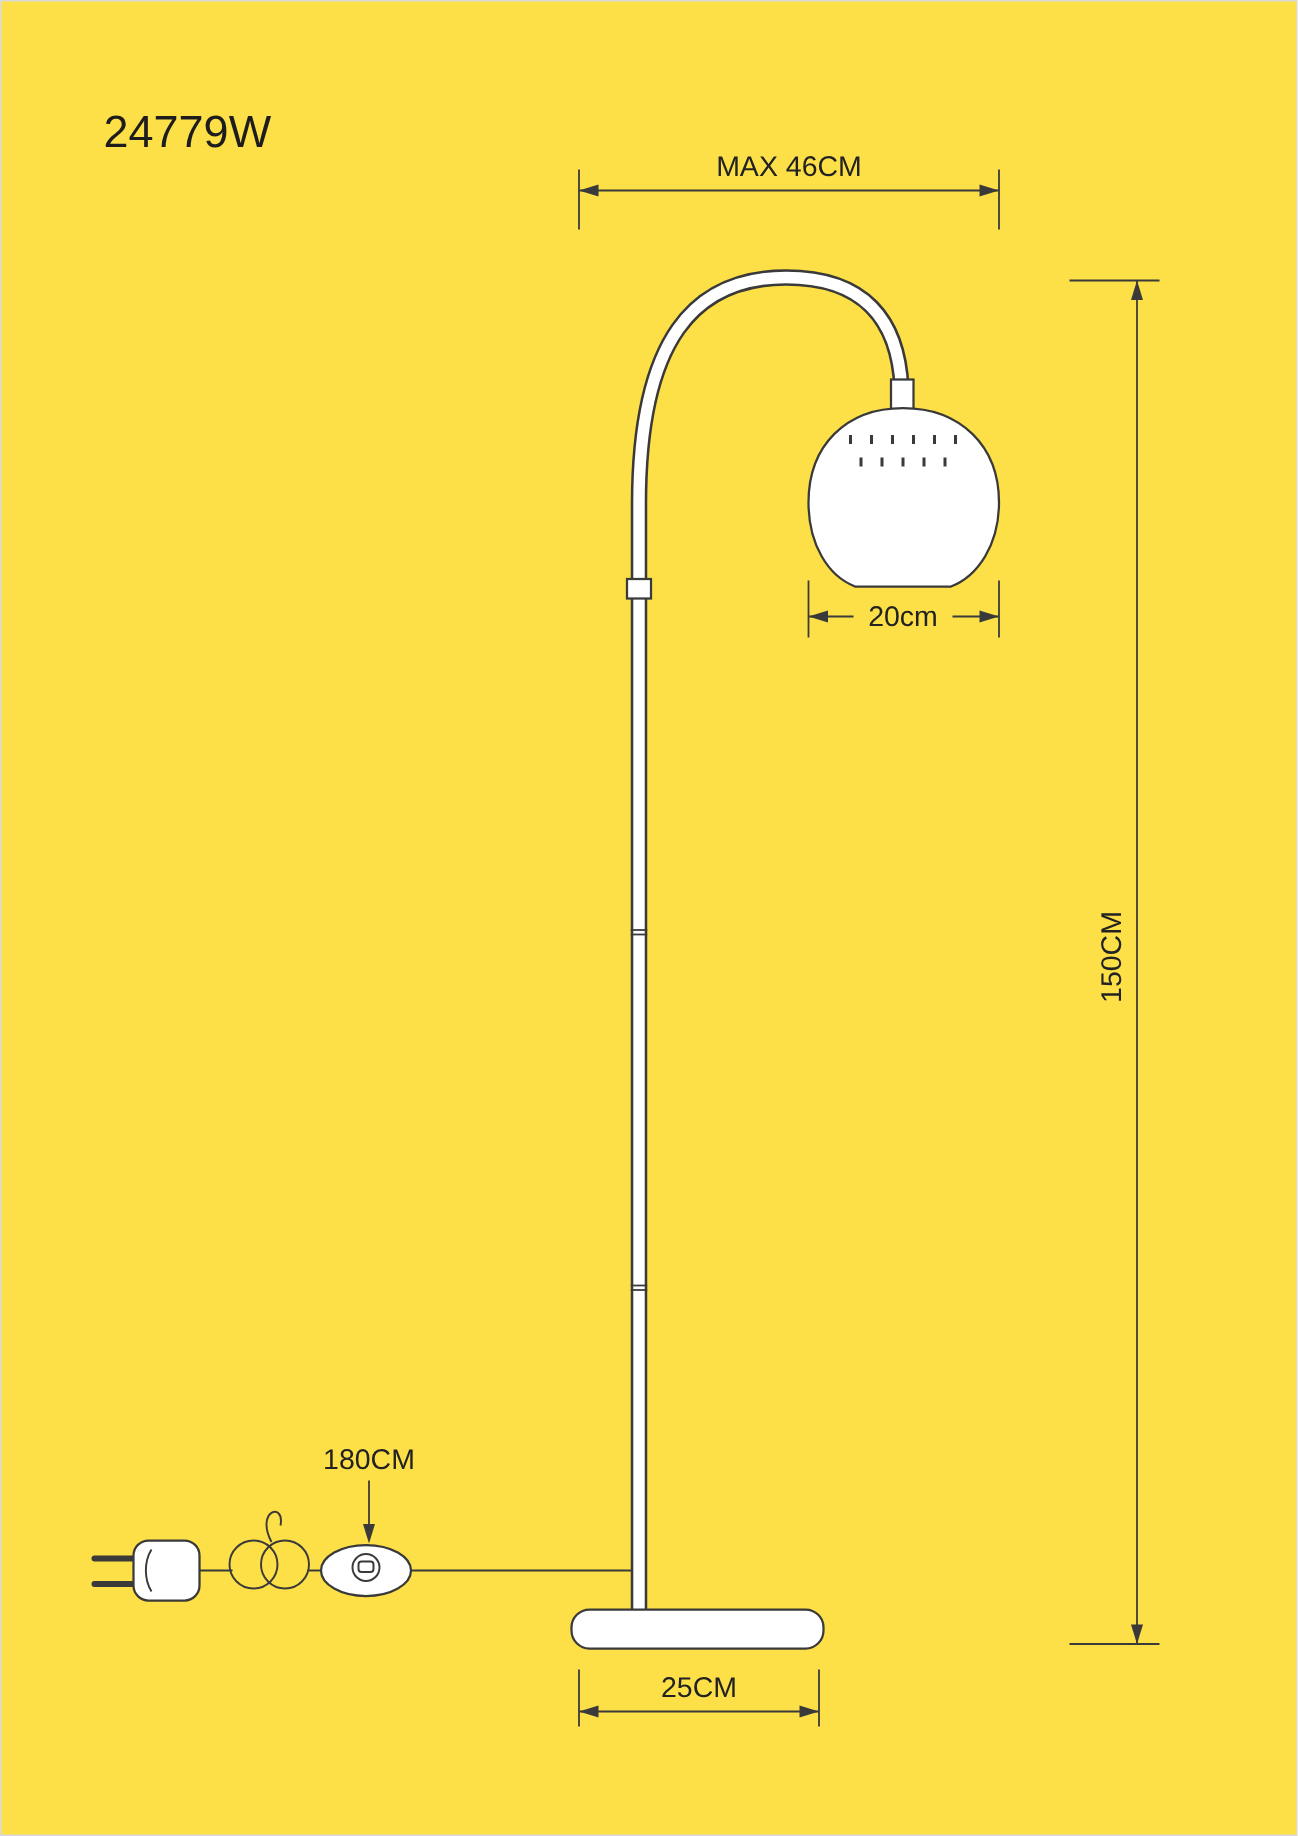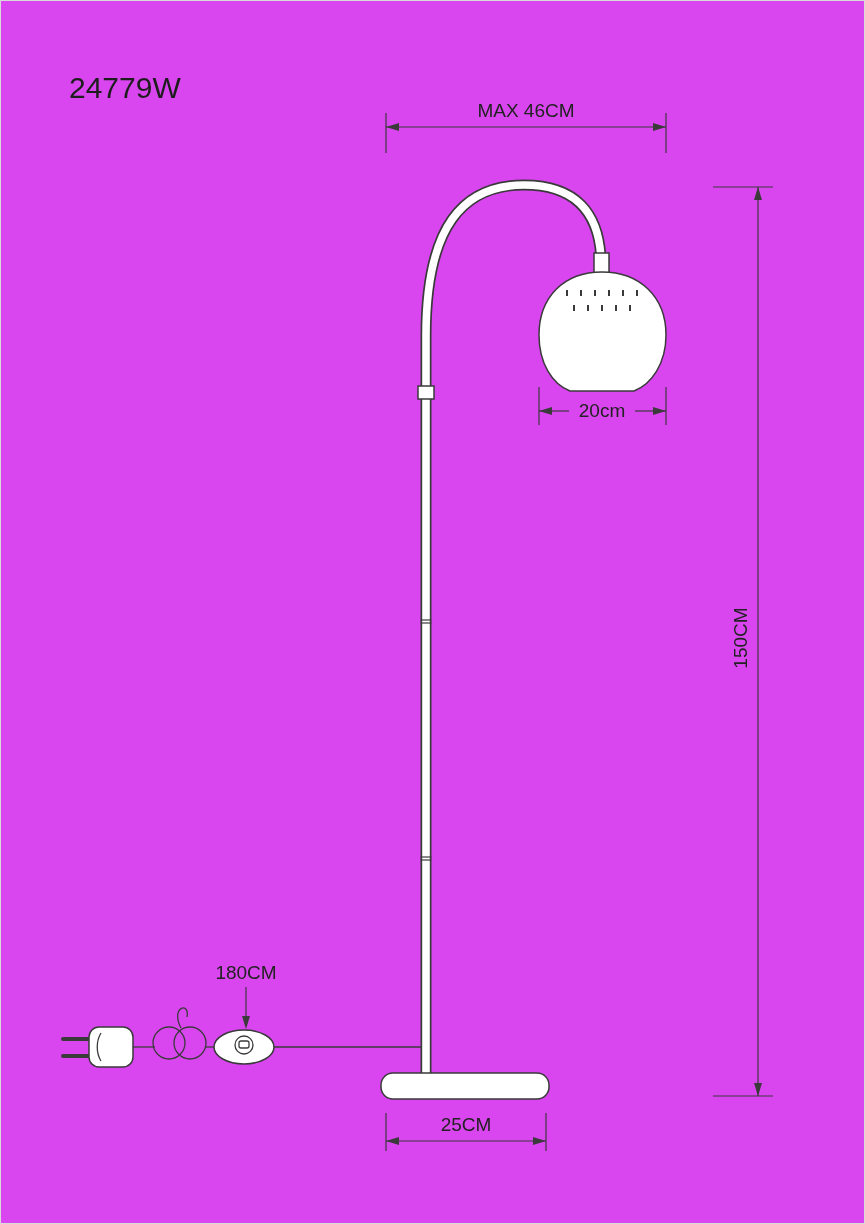--- a/index.html
+++ b/index.html
@@ -5,21 +5,21 @@
   html, body {
     margin: 0;
     padding: 0;
     background: #ffffff;
     font-family: "Liberation Sans", sans-serif;
   }
   .canvas {
     position: relative;
     width: 865px;
     height: 1224px;
-    background: #d946ef;
+    background: #fde047;
     border: 1px solid #d9d9d9;
     box-sizing: border-box;
     overflow: hidden;
   }
   svg { display: block; }
   .outline { stroke: #3a3a3a; stroke-width: 1.5; fill: #ffffff; }
   .thin    { stroke: #3a3a3a; stroke-width: 1.3; fill: none; }
   .dim     { stroke: #3a3a3a; stroke-width: 1.2; fill: none; }
   .arrow   { fill: #3a3a3a; stroke: none; }
   .dim-text {

